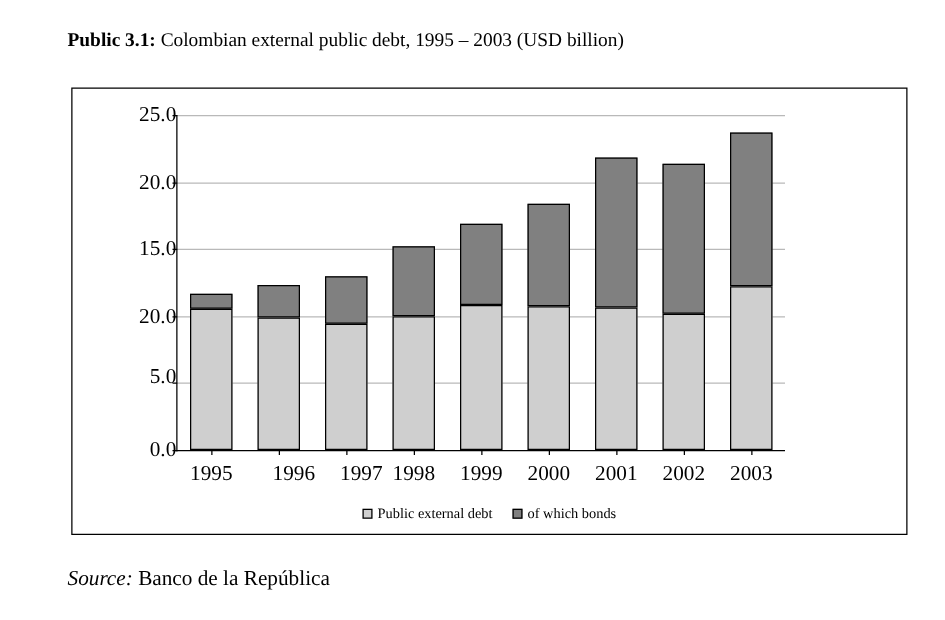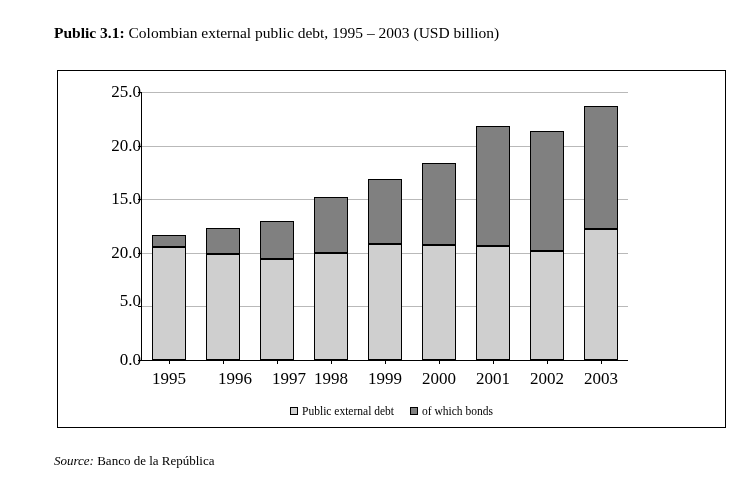--- a/index.html
+++ b/index.html
@@ -142,21 +142,21 @@
     display: inline-block;
   }
   .sw-base { background: #cfcfcf; }
   .sw-bonds { background: #808080; }
 
   
   #source {
     position: absolute;
     left: 54px;
     top: 453px;
-    font-size: 13px;
+    font-size: 17px;
     white-space: nowrap;
   }
   #source .src-label { font-style: italic; }
 </style>
 </head>
 <body>
 
 <div id="caption">
   <span class="fig-label">Public 3.1:</span><span class="fig-text"> Colombian external public debt, 1995 – 2003 (USD billion)</span>
 </div>

